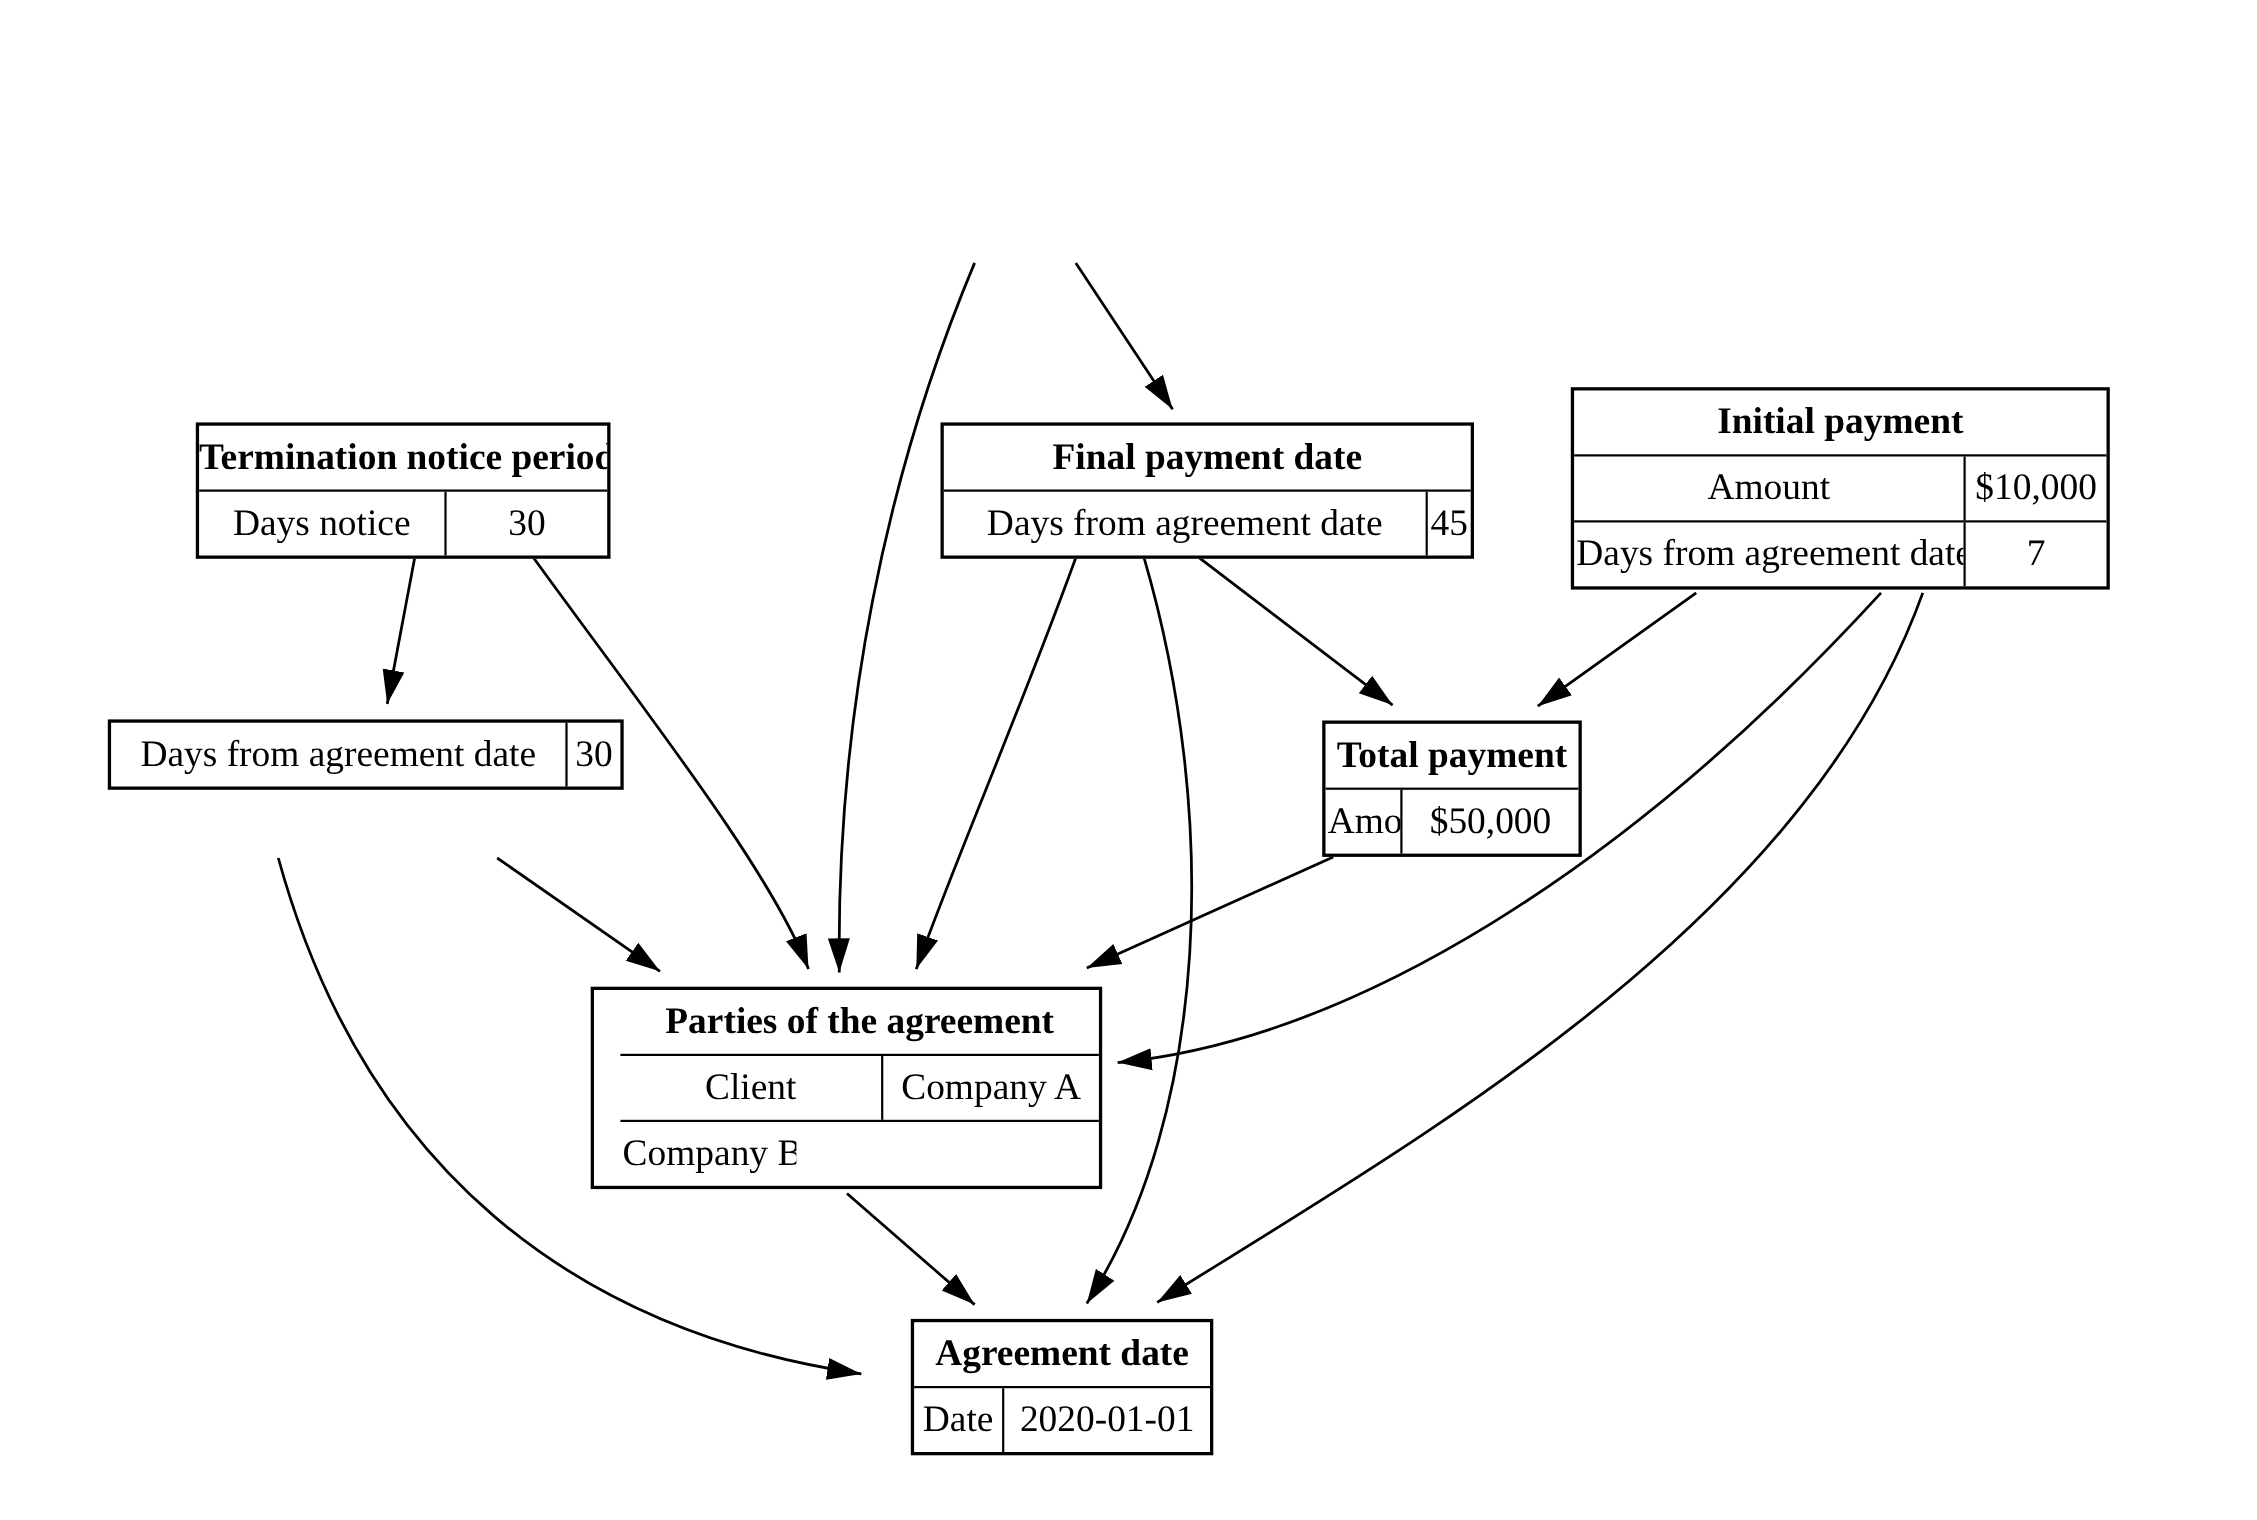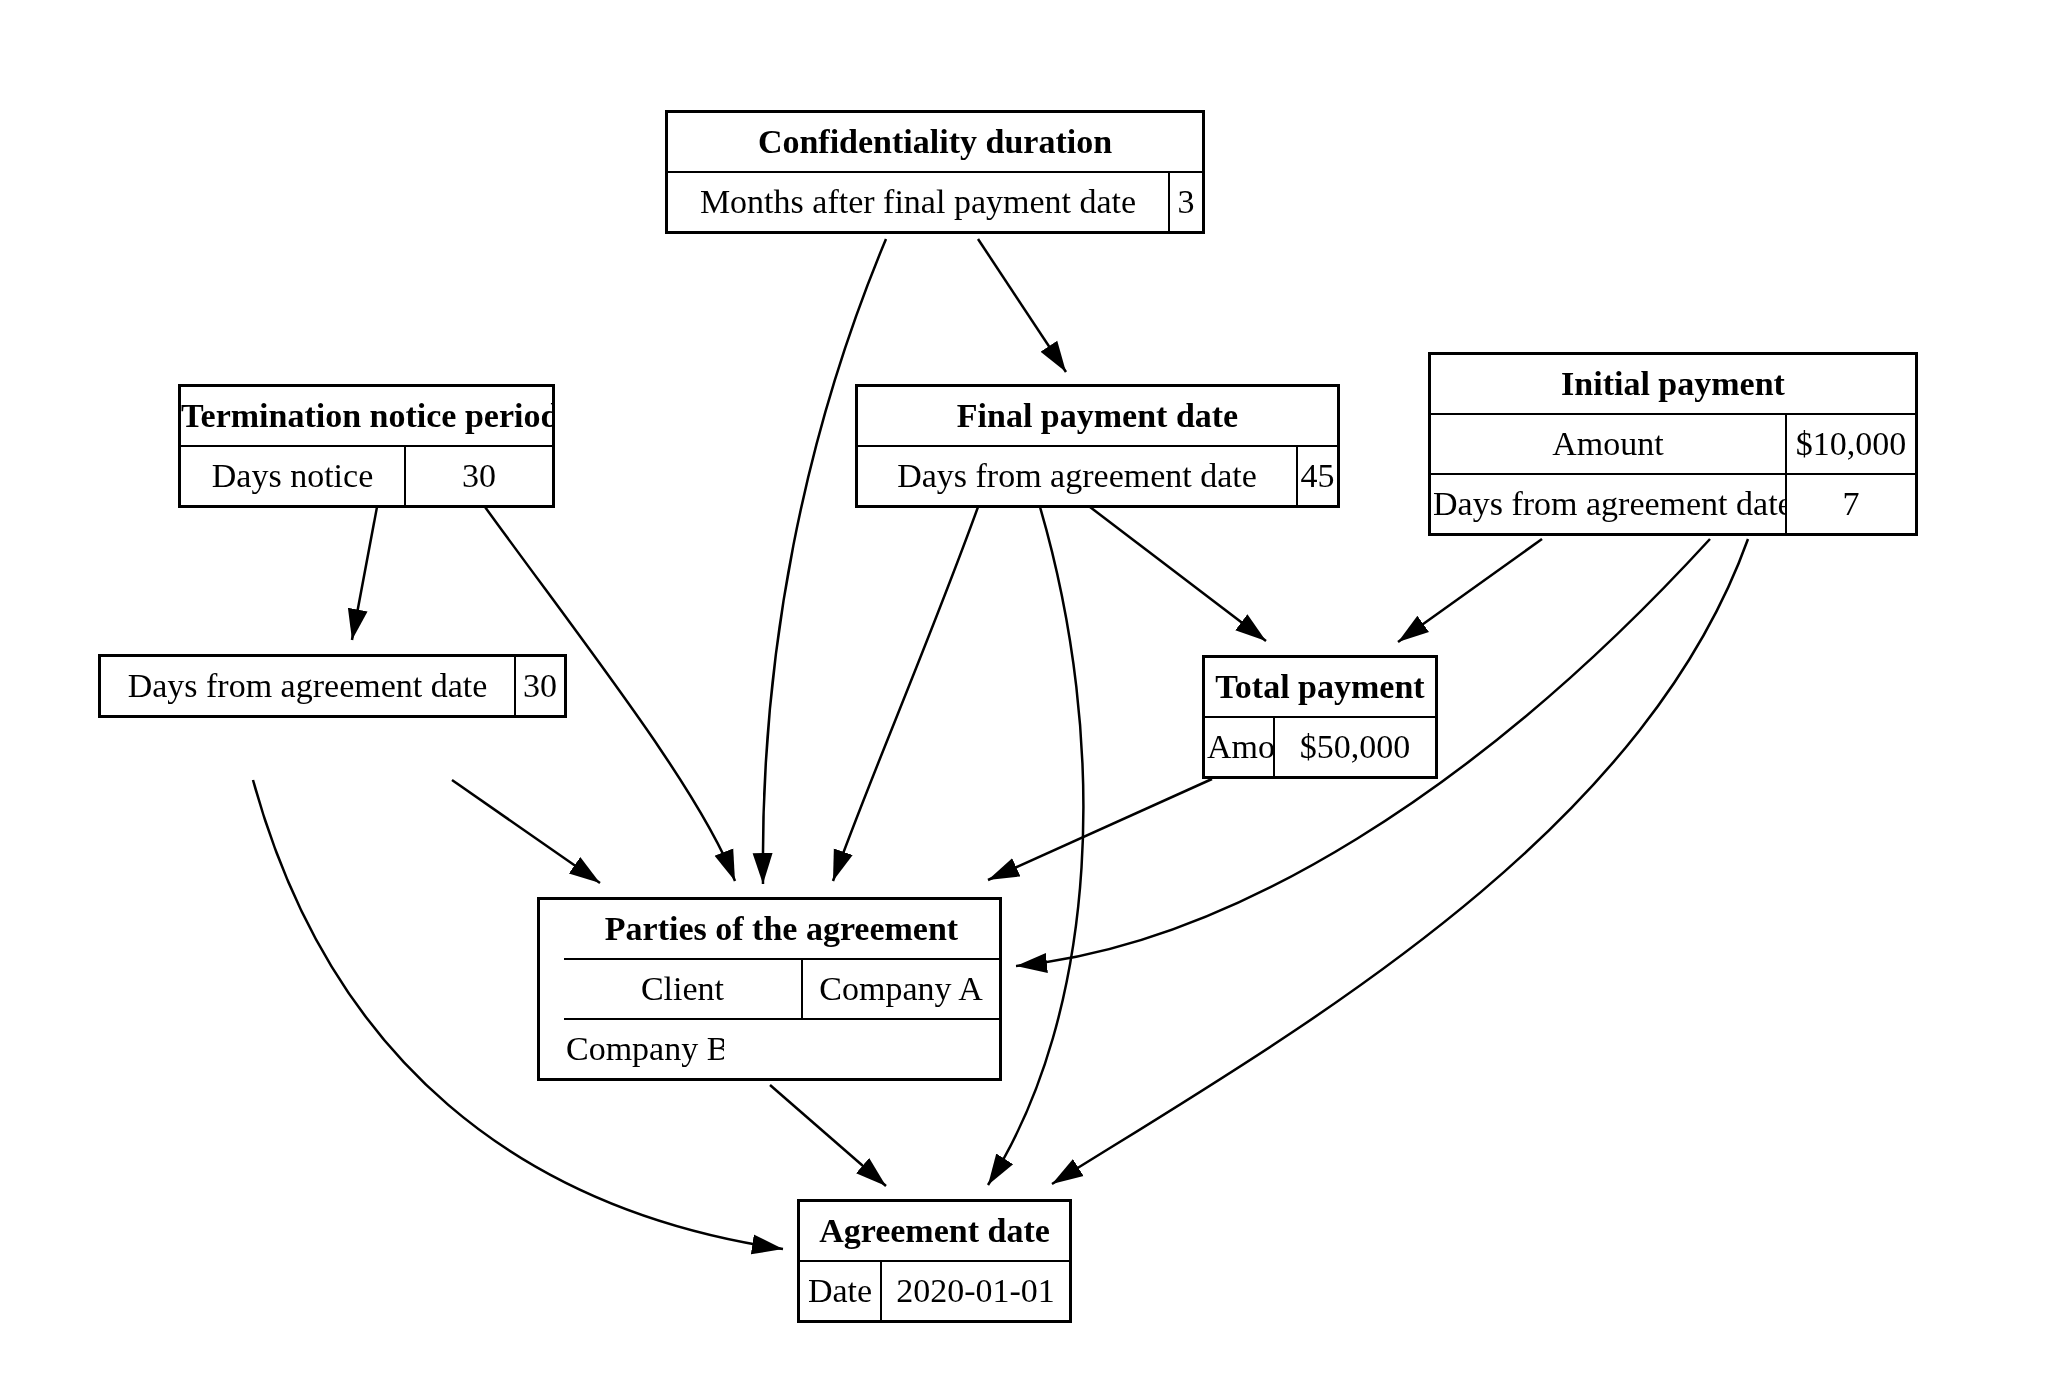--- a/index.html
+++ b/index.html
@@ -36,27 +36,20 @@
       <path d="M1040,507 C1108,740 1100,1010 988,1185" class="edge" marker-end="url(#arw)"></path>
       <path d="M1542,539 L1398,642" class="edge" marker-end="url(#arw)"></path>
       <path d="M1710,539 C1480,790 1230,945 1016,966" class="edge" marker-end="url(#arw)"></path>
       <path d="M1748,539 C1640,840 1290,1035 1052,1184" class="edge" marker-end="url(#arw)"></path>
       <path d="M452,780 L600,883" class="edge" marker-end="url(#arw)"></path>
       <path d="M253,780 C330,1060 520,1210 783,1249" class="edge" marker-end="url(#arw)"></path>
       <path d="M1212,779 L988,880" class="edge" marker-end="url(#arw)"></path>
       <path d="M770,1085 L886,1186" class="edge" marker-end="url(#arw)"></path>
     </svg>
 
-  <div class="node" style="left:665px;top:110px;width:540px;">
-    <div class="nt">Confidentiality duration</div>
-    <div class="nr">
-      <div class="cl">Months after final payment date</div>
-      <div class="cv" style="width:32px">3</div>
-    </div>
-  </div>
 
   <div class="node" style="left:178px;top:384px;width:377px;">
     <div class="nt">Termination notice period</div>
     <div class="nr">
       <div class="cl">Days notice</div>
       <div class="cv" style="width:146px">30</div>
     </div>
   </div>
 
   <div class="node" style="left:855px;top:384px;width:485px;">
@@ -98,21 +91,21 @@
     <div class="nt">Parties of the agreement</div>
     <div class="nr">
       <div class="cl">Client</div>
       <div class="cv" style="width:196px">Company A</div>
     </div>
     <div class="nr">
       <div class="cv" style="width:160px">Company B</div>
     </div>
   </div>
 
-  <div class="node" style="left:797px;top:1199px;width:275px;">
+  <div class="node" style="left:828px;top:1199px;width:275px;">
     <div class="nt">Agreement date</div>
     <div class="nr">
       <div class="cl" style="flex:none;width:82px">Date</div>
       <div class="cv" style="flex:1">2020-01-01</div>
     </div>
   </div>
 
 </div>
 
 </body></html>

